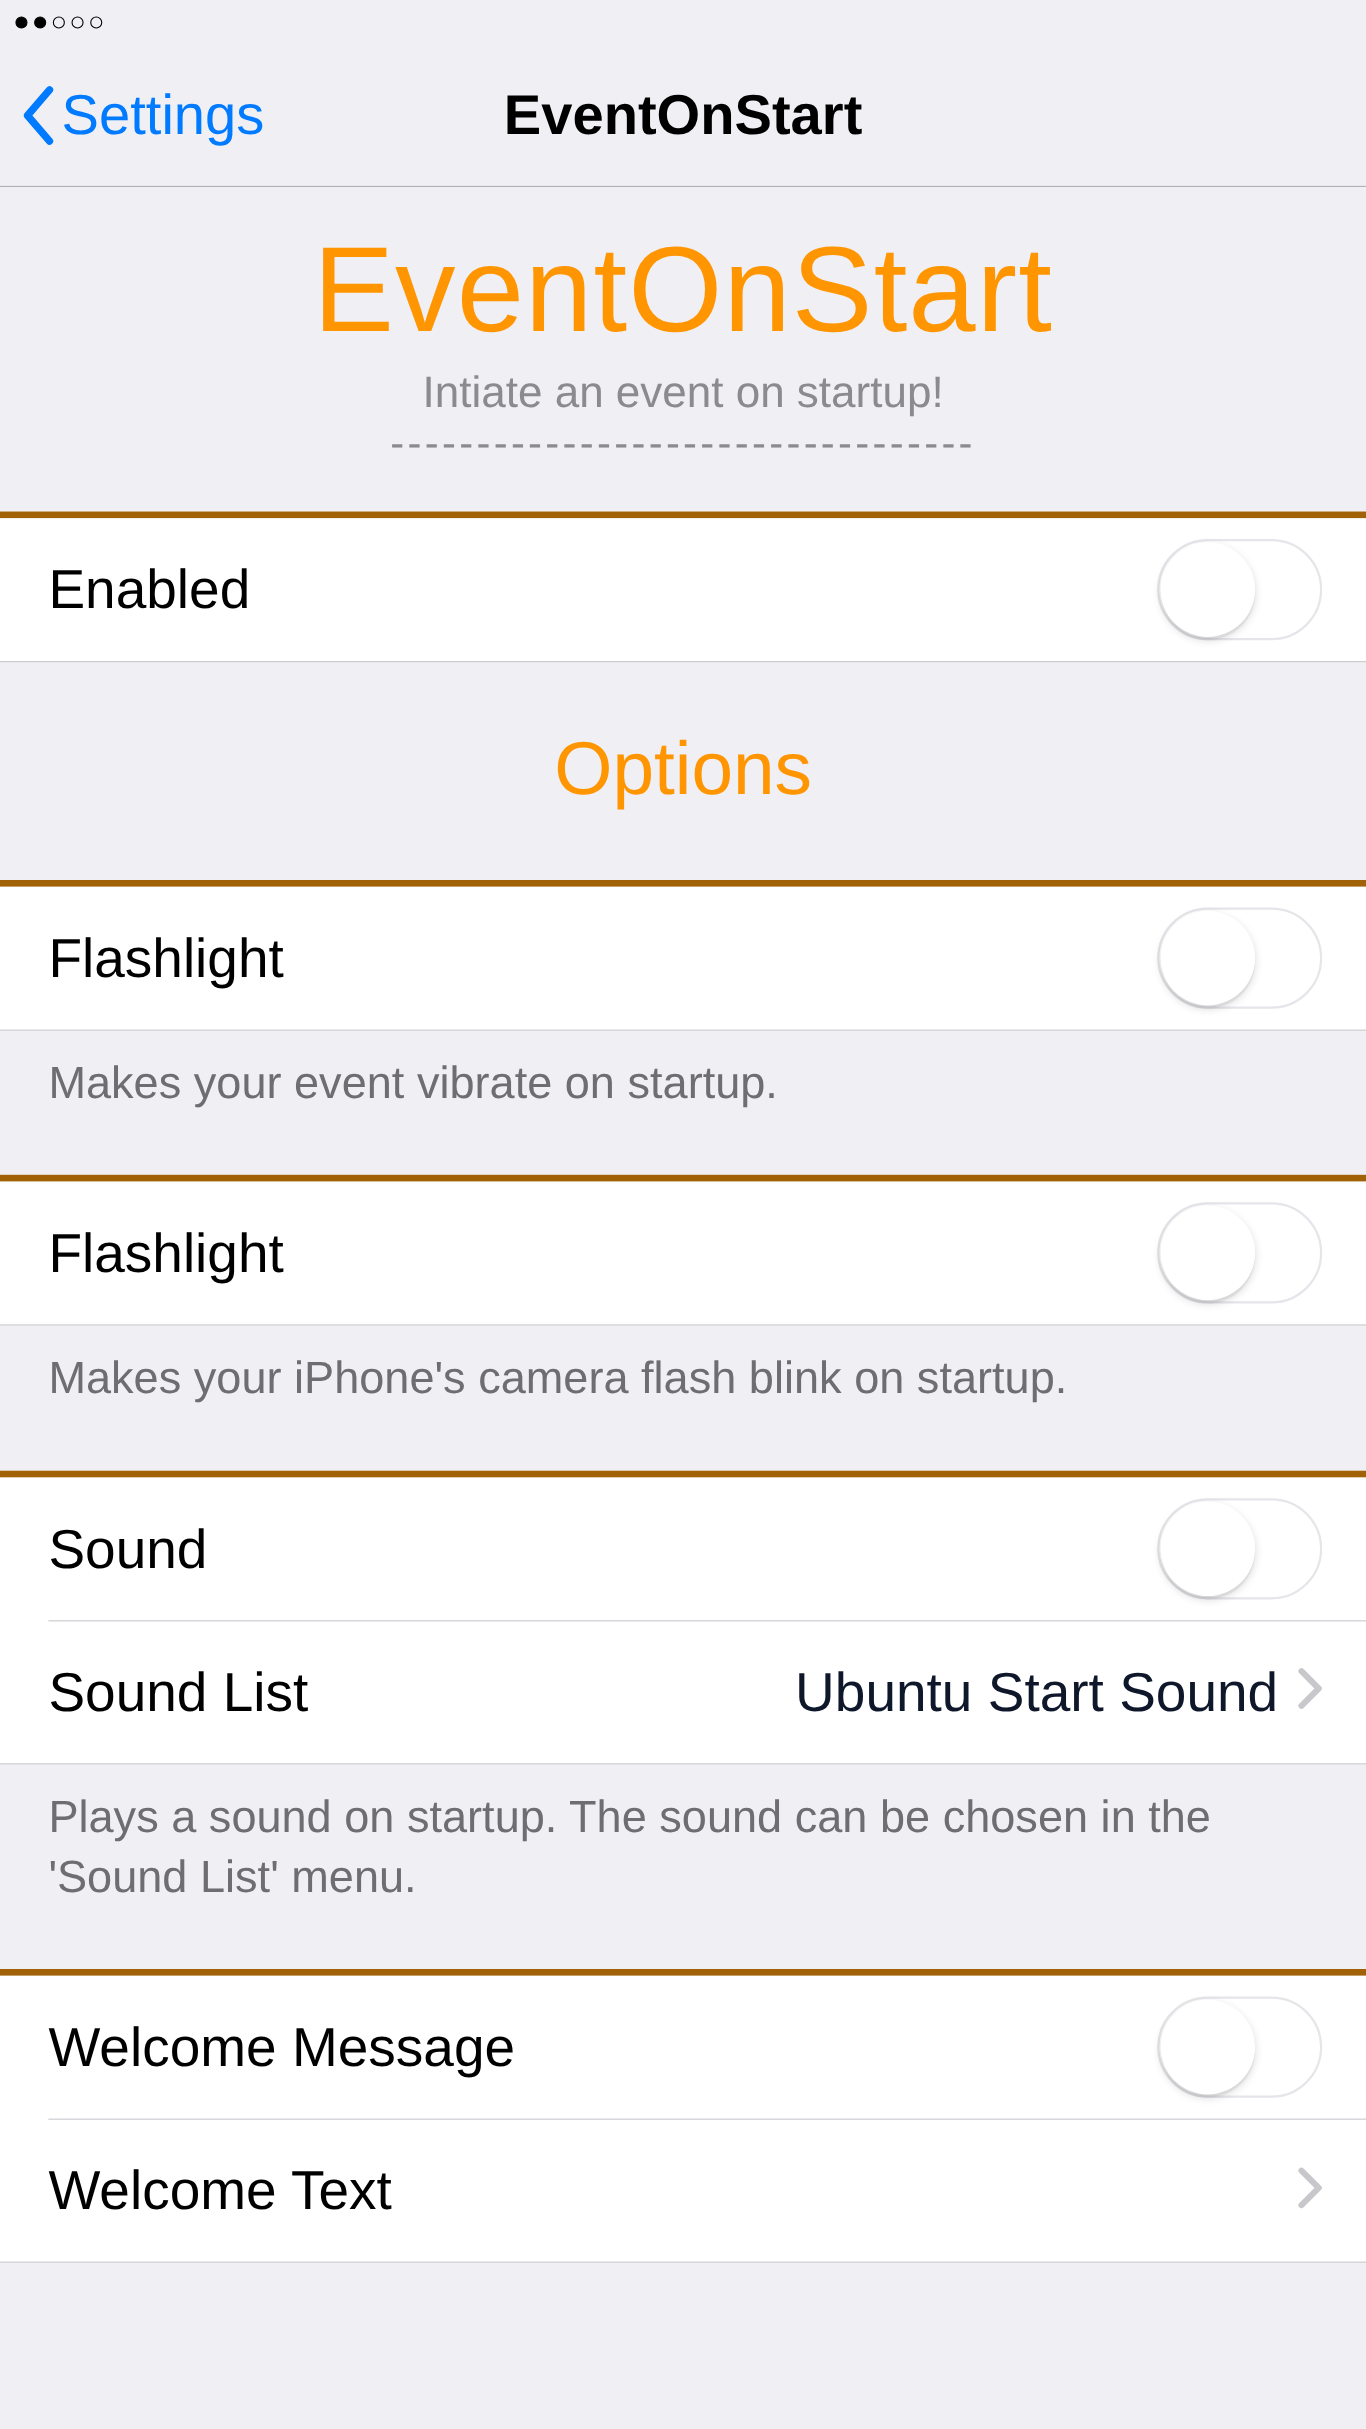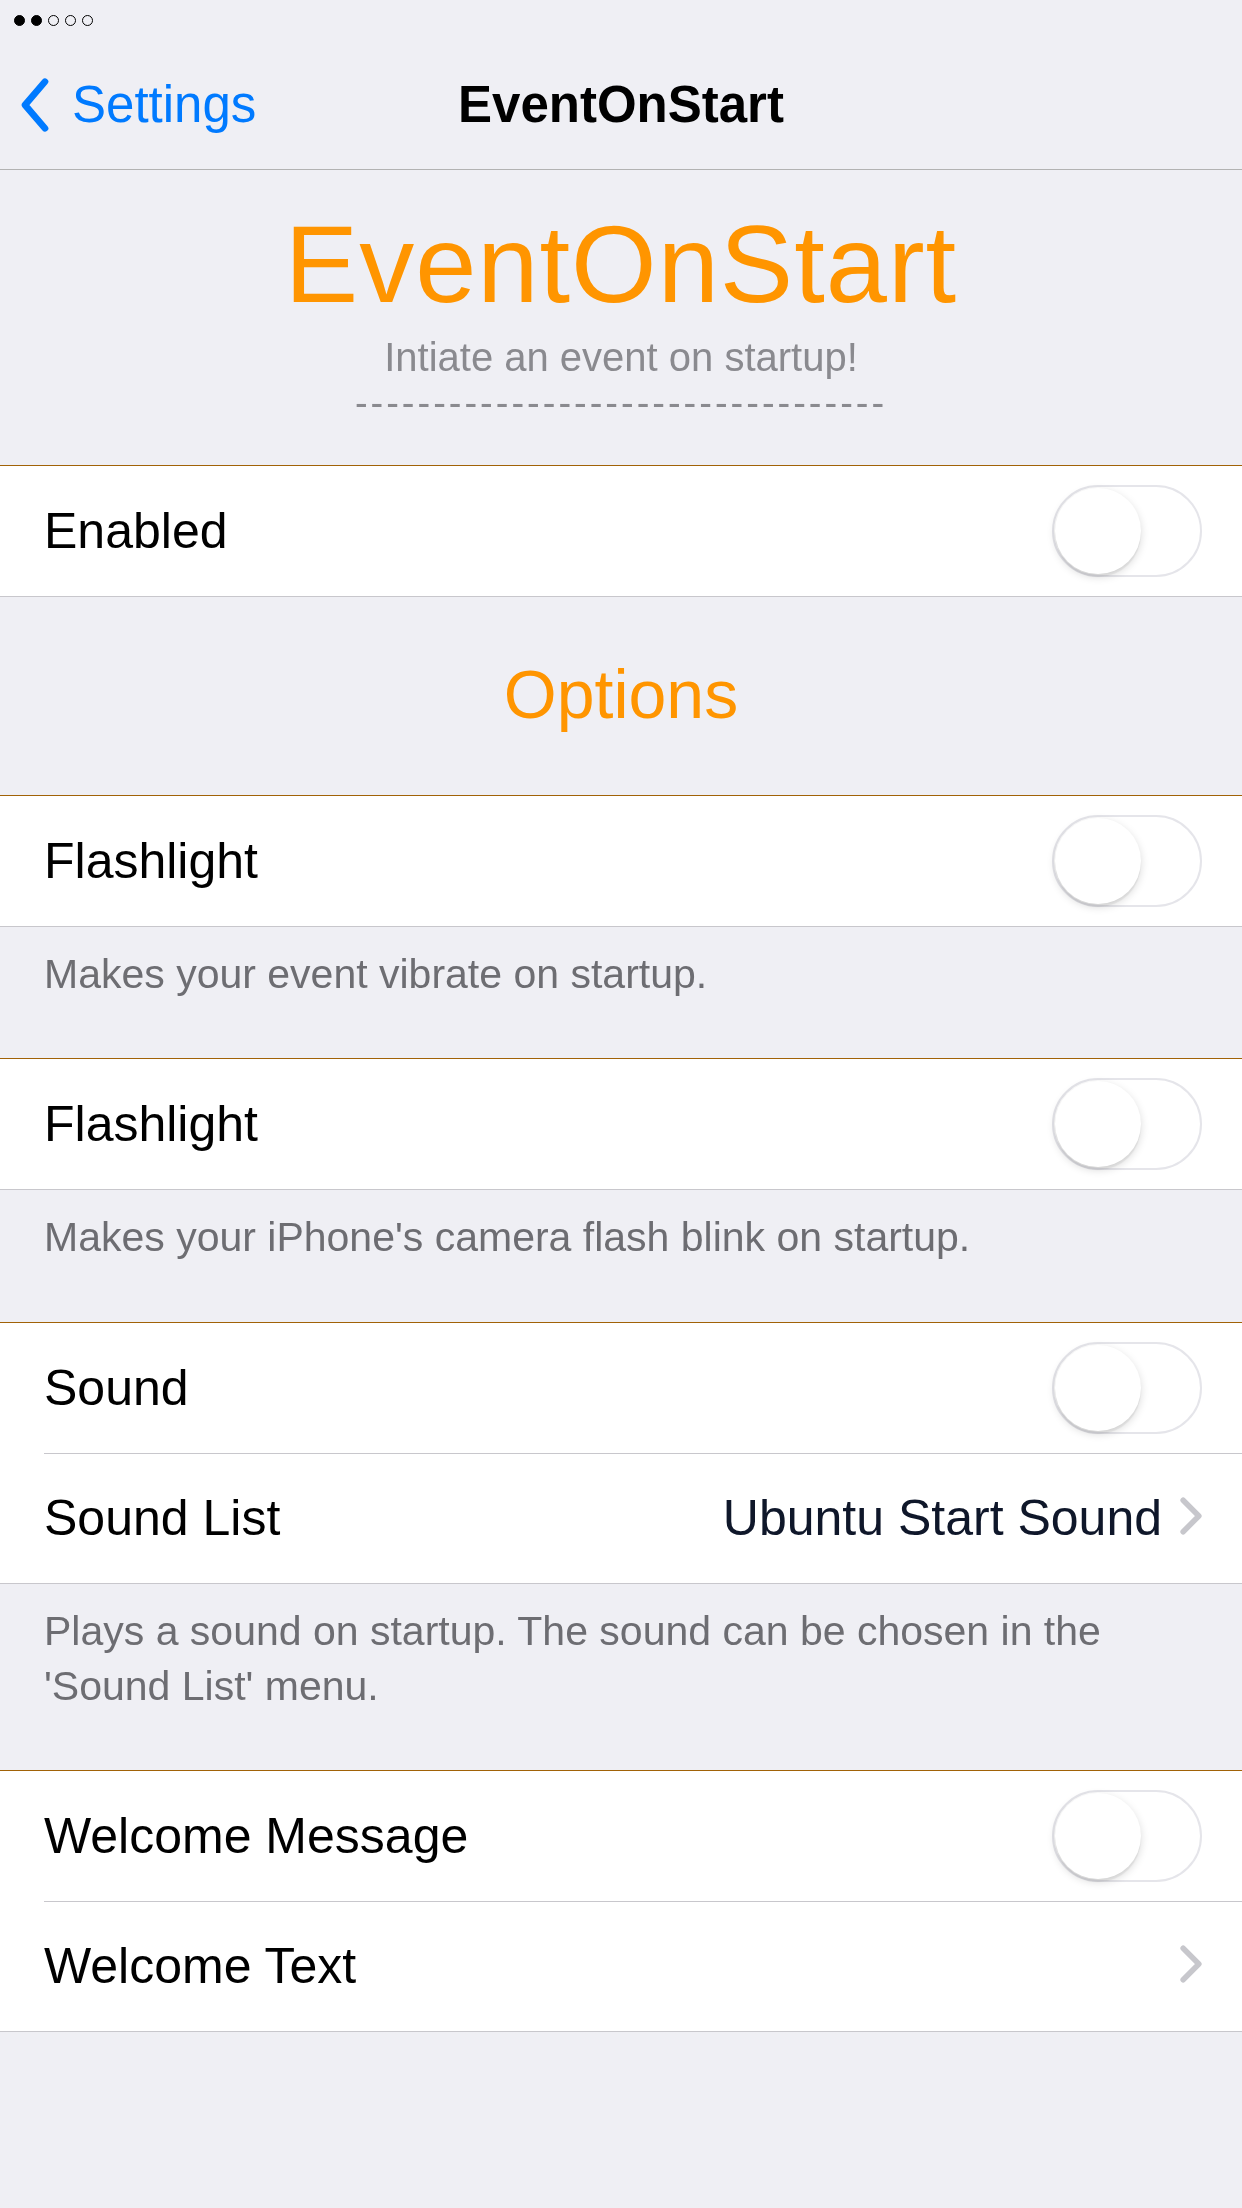--- a/index.html
+++ b/index.html
@@ -38,21 +38,21 @@
       align-items: center;
       padding: 0 20px;
       border-bottom: 1px solid #b2b2b2;
       position: relative;
     }
     .back-button {
       display: flex;
       align-items: center;
       color: #007aff;
       font-size: 51px;
-      gap: 22px;
+      gap: 6px;
     }
     .back-chevron svg {
       display: block;
     }
     .nav-title {
       position: absolute;
       left: 50%;
       transform: translateX(-50%);
       font-size: 51px;
       font-weight: 600;
@@ -82,21 +82,21 @@
     }
     .app-divider {
       font-size: 38px;
       color: #8a8a8f;
       letter-spacing: 3px;
       margin-top: 2px;
       font-weight: 300;
     }
     .cell-group {
       background: #fff;
-      border-top: 1px solid #a16207;
+      border-top: 6px solid #a16207;
       border-bottom: 1px solid #c8c7cc;
     }
     .cell {
       display: flex;
       align-items: center;
       min-height: 130px;
       padding: 0 40px 0 44px;
       position: relative;
     }
     .cell + .cell::before {

